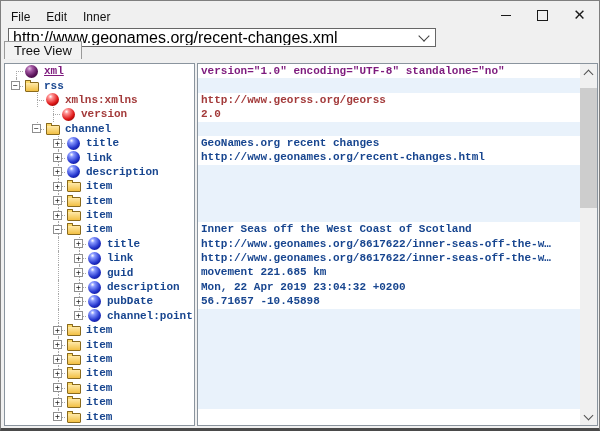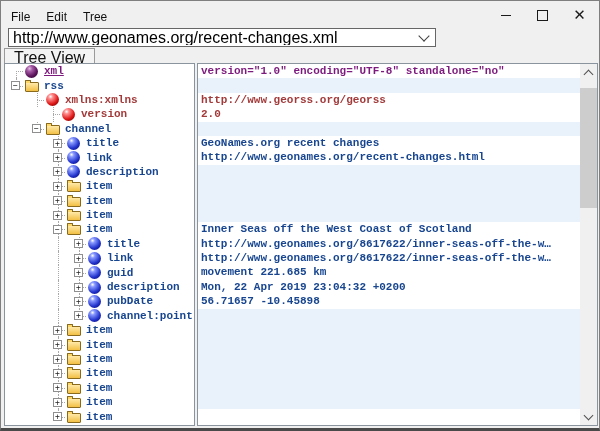--- a/index.html
+++ b/index.html
@@ -16,22 +16,22 @@
   .glyph-close{font-size:15px;color:#1a1a1a;line-height:1;font-family:"DejaVu Sans",sans-serif;}
   
   .combo{position:absolute;left:7px;top:27px;width:426px;height:17px;background:#fff;
     border:1px solid #666;display:flex;align-items:center;}
   .combo input{flex:1;border:none;outline:none;margin:0;padding:0 0 0 4px;height:15px;
     font-family:"Liberation Sans",sans-serif;font-size:16px;color:#000;background:transparent;}
   .combo-drop{width:22px;height:100%;display:flex;align-items:center;justify-content:center;}
   .chev-down{width:7px;height:7px;border-left:1px solid #404040;border-bottom:1px solid #404040;
     transform:rotate(-45deg);margin-top:-3px;}
   
-  .tab{position:absolute;left:3px;top:47px;height:17px;padding:0 9px;background:#f3f3f3;
-    border:1px solid #9a9a9a;border-bottom:none;font-size:16px;line-height:17px;color:#111;}
+  .tab{position:absolute;left:3px;top:40px;height:17px;padding:0 9px;background:#f3f3f3;
+    border:1px solid #9a9a9a;border-bottom:none;font-size:13px;line-height:17px;color:#111;}
   
   .tree-panel{position:absolute;left:3px;top:62px;width:191px;height:363px;background:#fff;
     border:1px solid #8a949e;box-sizing:border-box;overflow:hidden;}
   .value-panel{position:absolute;left:196px;top:62px;width:401px;height:363px;background:#fff;
     border:1px solid #8a949e;box-sizing:border-box;overflow:hidden;}
   .row{height:14.4px;position:relative;display:flex;align-items:center;white-space:nowrap;
     font-family:"Liberation Mono","DejaVu Sans Mono",monospace;font-size:11px;font-weight:bold;}
   .vrow{height:14.4px;line-height:14.4px;padding-left:3px;white-space:nowrap;overflow:hidden;
     font-family:"Liberation Mono","DejaVu Sans Mono",monospace;font-size:11px;font-weight:bold;}
   .bg-blue{background:#e9f2fb;}
@@ -73,21 +73,21 @@
   .sb-thumb{position:absolute;left:0;top:24px;width:17px;height:120px;background:#cdcdcd;}
 </style>
 </head>
 <body>
 
 <div class="window">
 
   <div class="menubar">
     <div class="menu-item">File</div>
     <div class="menu-item">Edit</div>
-    <div class="menu-item">Tree</div>
+    <div class="menu-item">Inner</div>
   </div>
 
   <div class="win-controls">
     <div class="win-btn">
         <div class="glyph-min"></div>
       </div>
     <div class="win-btn">
         <div class="glyph-max"></div>
       </div>
     <div class="win-btn">

